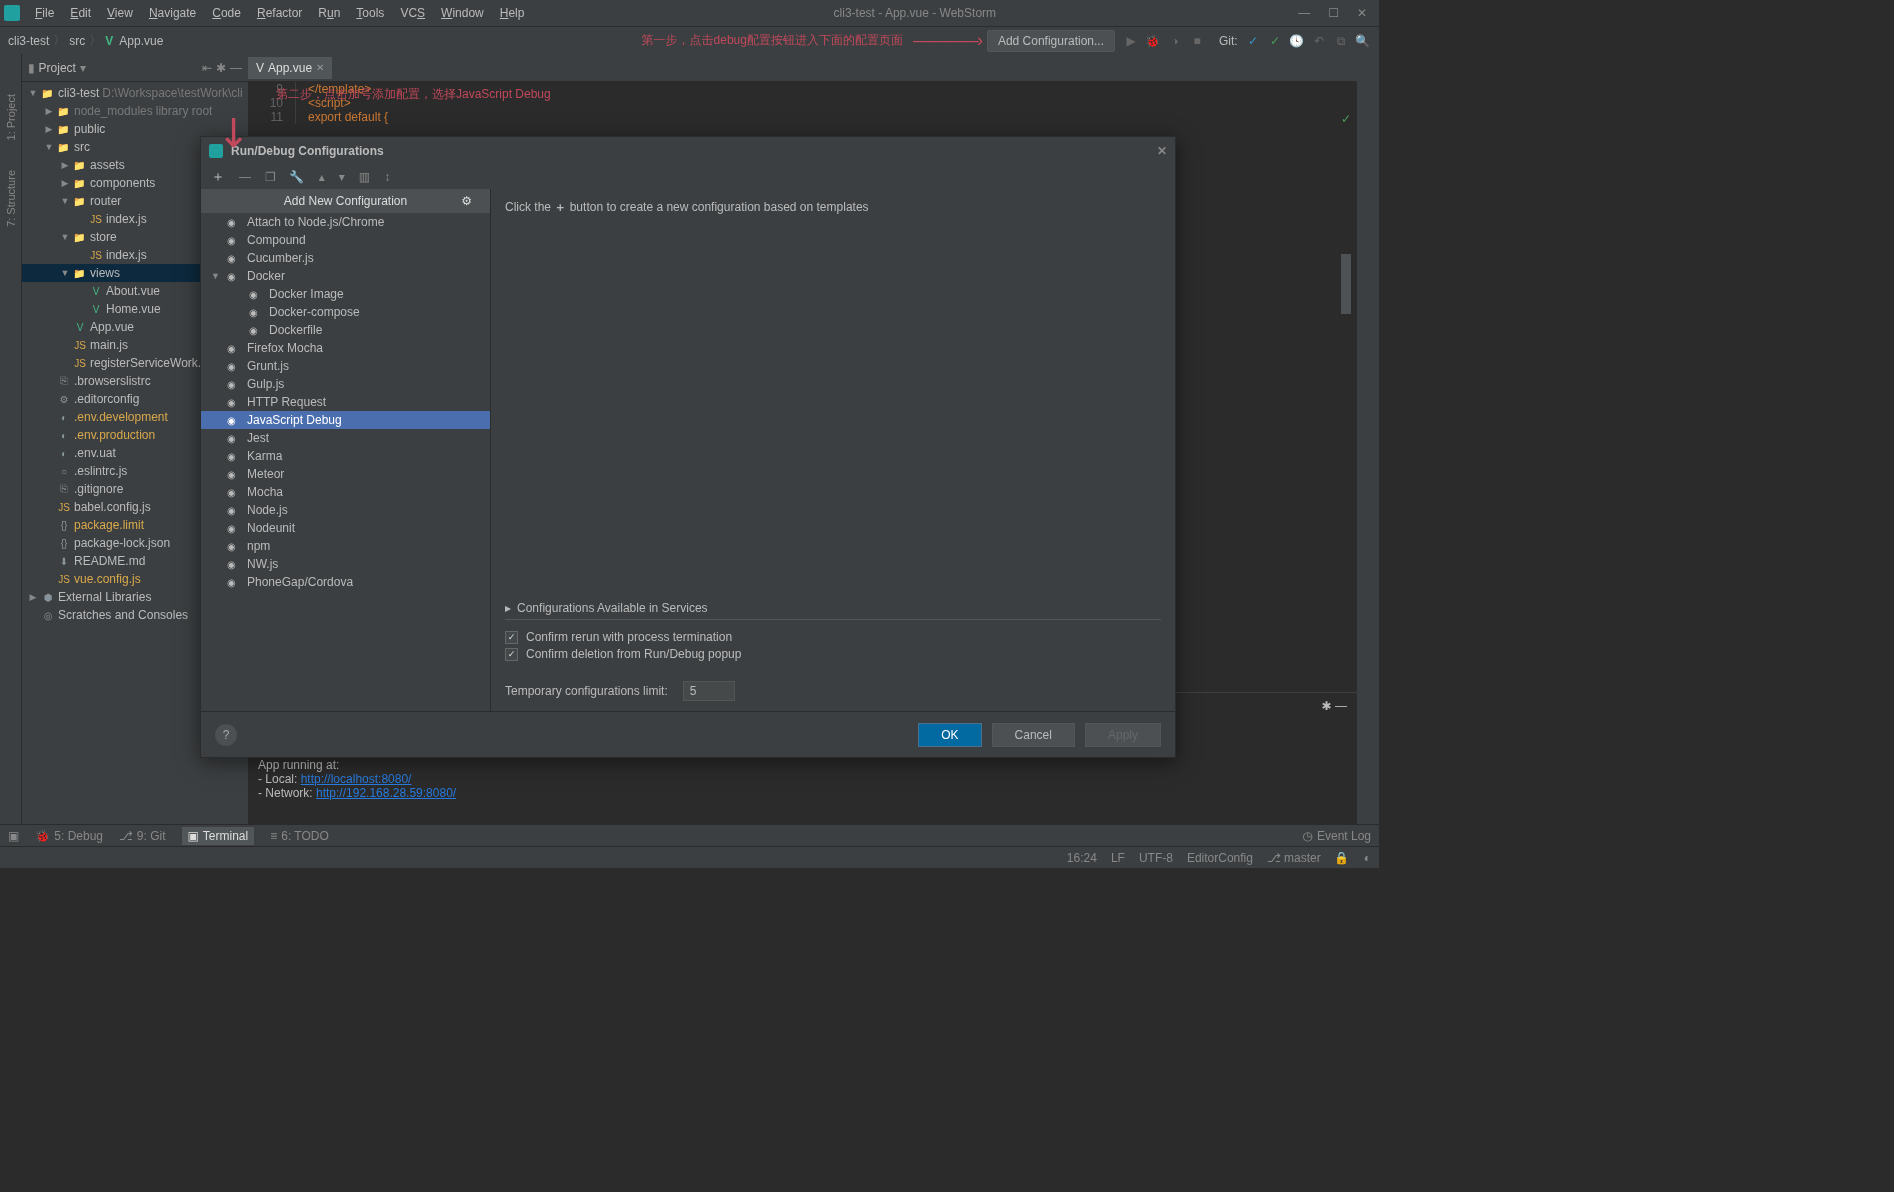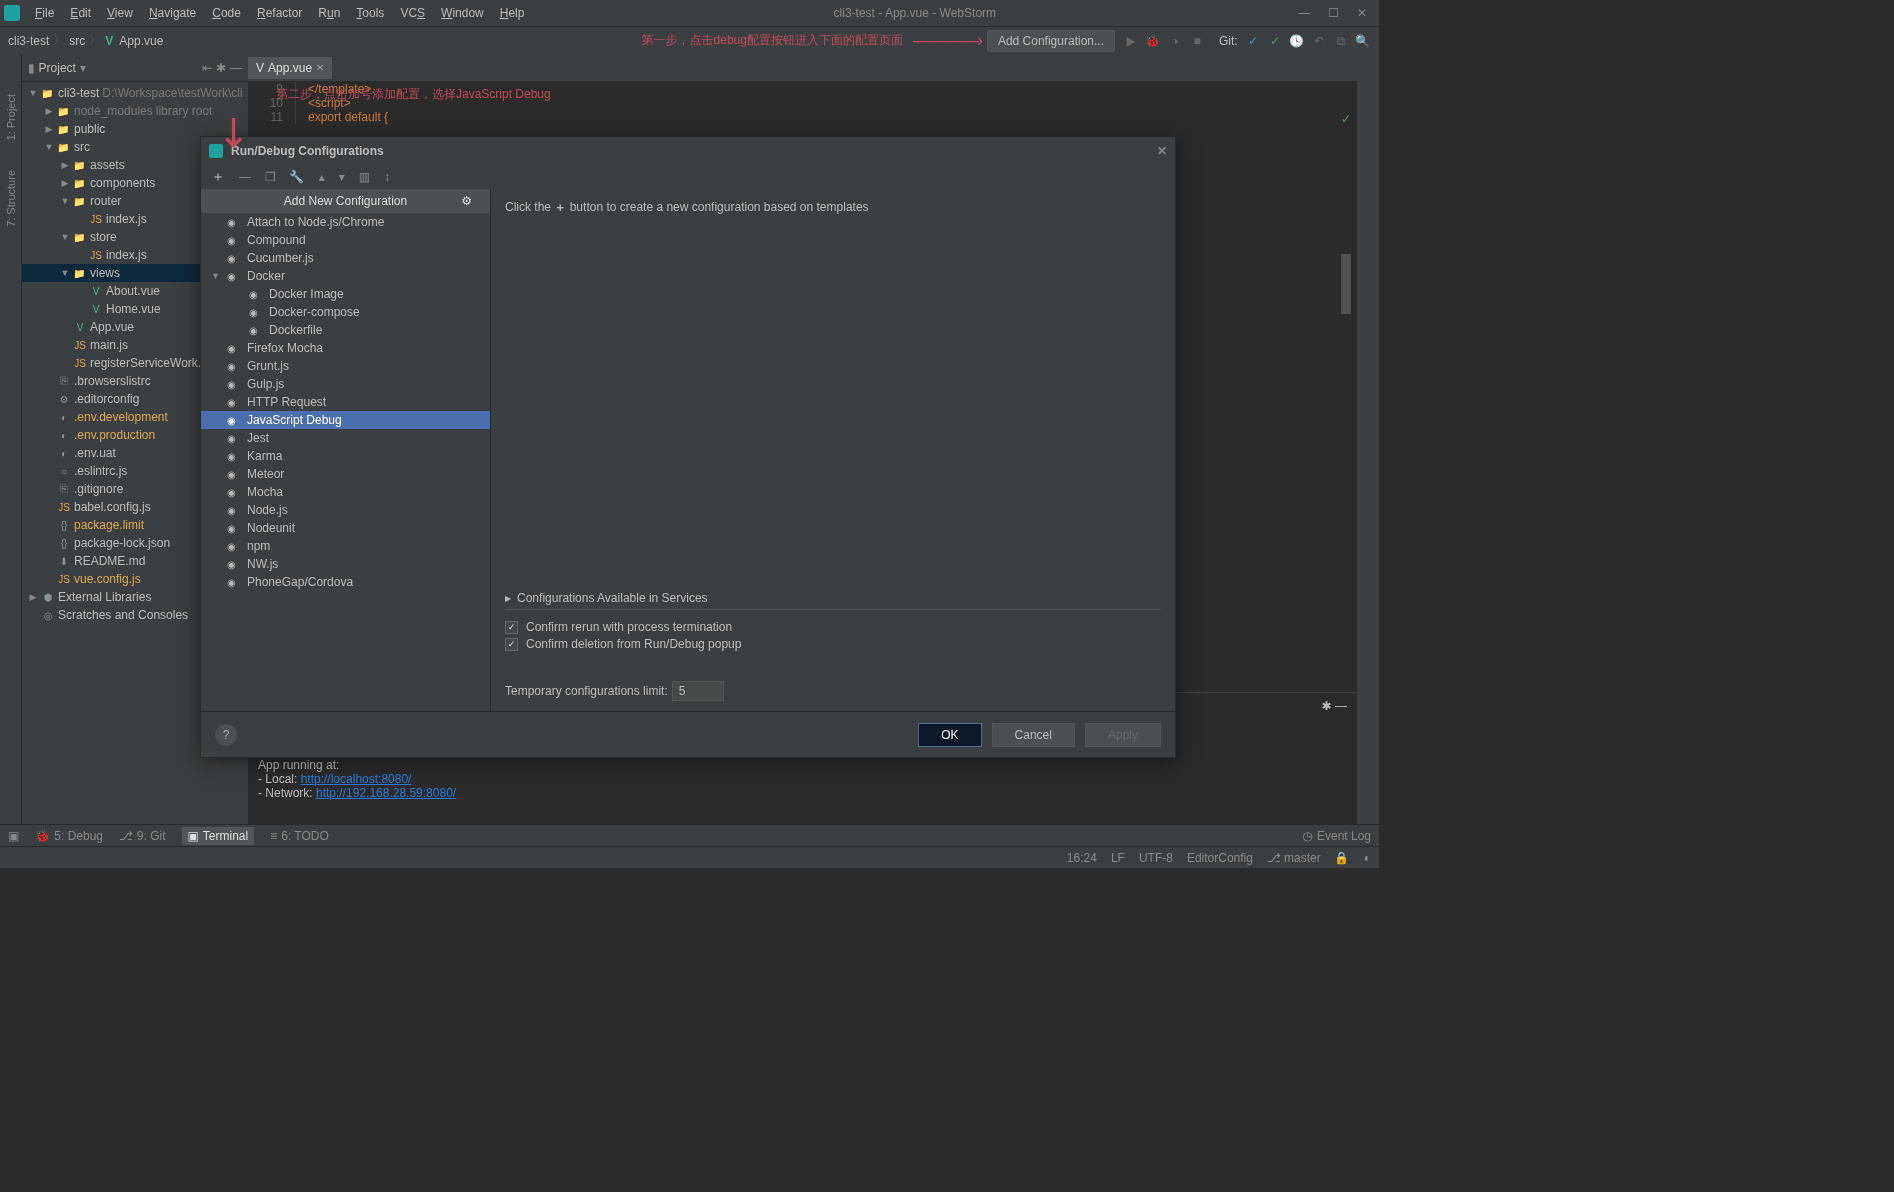--- a/index.html
+++ b/index.html
@@ -81,27 +81,27 @@
 .cfg-row .cic{width:14px; font-size:10px;}
 .cfg-row.child{padding-left:32px;}
 .cfg-row.selected{background:#4b6eaf; color:#fff;}
 .dlg-right{flex:1; padding:10px 14px; display:flex; flex-direction:column; position:relative;}
 .dlg-hint{color:#bbb; margin-bottom:auto;}
 .dlg-hint .plus{font-weight:bold;}
 .dlg-section{margin-top:auto; padding-top:10px;}
 .collapse-row{display:flex; gap:6px; color:#bbb; border-bottom:1px solid #555; padding-bottom:4px; margin-bottom:10px;}
 .cb-row{display:flex; gap:8px; align-items:center; margin:3px 0; color:#bbb;}
 .cb{width:13px;height:13px;background:#43494a;border:1px solid #666;display:flex;align-items:center;justify-content:center;color:#ddd;font-size:9px;}
-.tmp-row{display:flex; align-items:center; gap:4px; margin-top:30px;}
+.tmp-row{display:flex; align-items:center; gap:15px; margin-top:20px;}
 .tmp-input{width:52px; background:#45494a; border:1px solid #555; padding:2px 6px; color:#bbb;}
 .dlg-footer{height:46px; display:flex; align-items:center; padding:0 14px; border-top:1px solid #2b2b2b;}
 .help-btn{width:22px;height:22px;border-radius:11px;background:#4c5052;color:#aaa;display:flex;align-items:center;justify-content:center;}
 .dlg-btns{margin-left:auto; display:flex; gap:10px;}
 .btn{padding:4px 22px; background:#4c5052; border:1px solid #555; color:#bbb;}
-.btn.primary{background:#0f172a; border-color:#4c708c; color:#fff;}
+.btn.primary{background:#0369a1; border-color:#4c708c; color:#fff;}
 .btn.disabled{color:#666;}
 .redarrow-diag{position:absolute; left:218px; top:108px; color:#c2495b; font-size:40px; transform:rotate(45deg); z-index:5;}
 .rightgutter{width:22px; background:#3c3f41;}
 .gcheck{position:absolute; right:6px; top:58px; color:#499c54;}
 .scrollstrip{position:absolute; right:6px; top:200px; width:10px; height:60px; background:#4e5254;}
 </style>
 </head>
 <body>
 
 <div class="titlebar">

